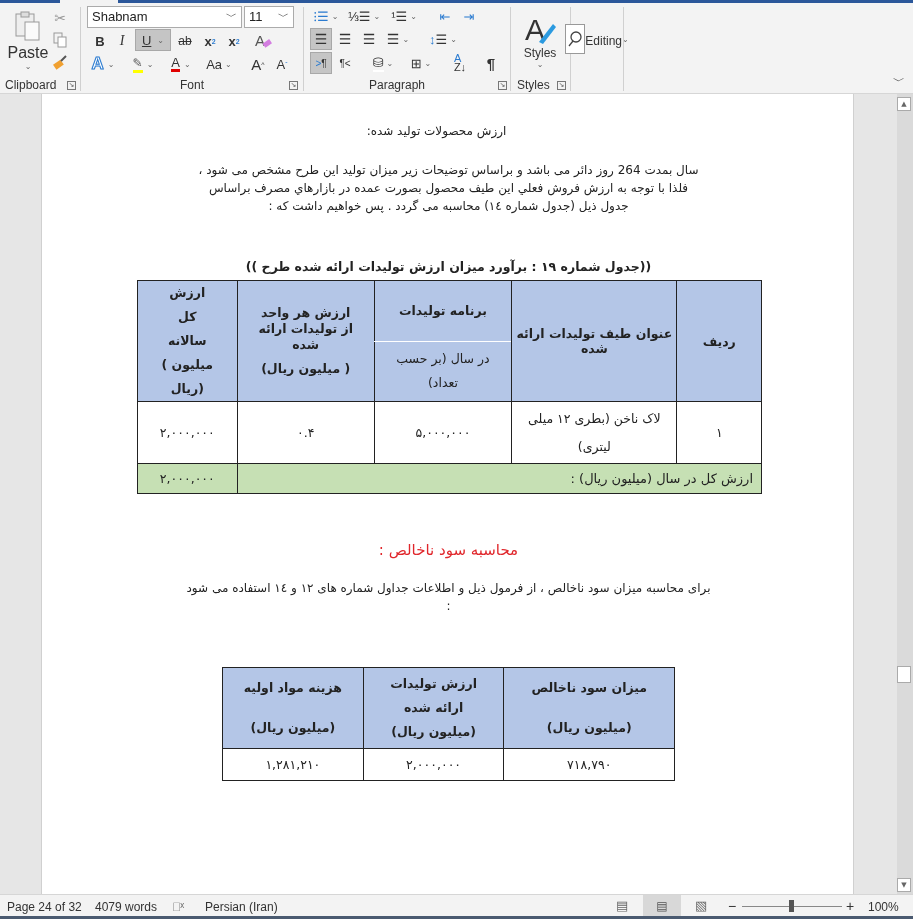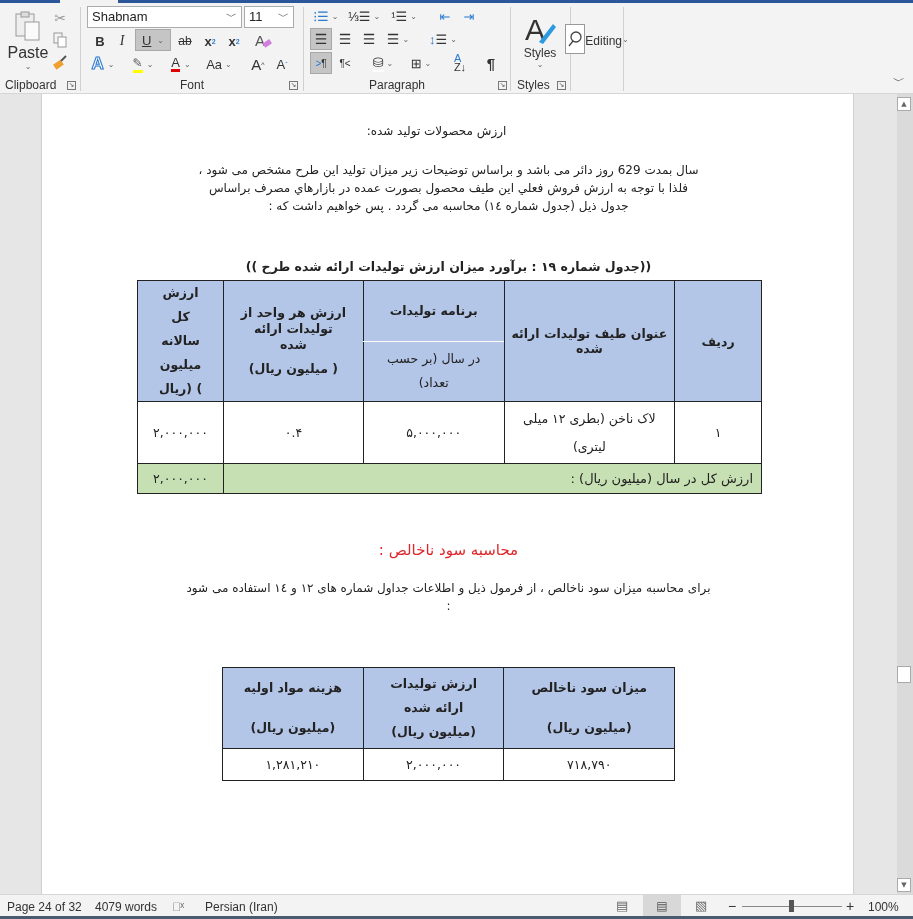--- a/index.html
+++ b/index.html
@@ -219,38 +219,38 @@
   <div class="sep" style="left:623px"></div>
   <div class="btn" style="left:890px;top:70px;width:18px;height:16px;font-size:12px;color:#555">
       <span>﹀</span>
     </div>
 </div>
 
 <div class="docarea">
   <div class="page">
     <div class="p" style="top:30px;left:-12px">ارزش محصولات تولید شده:</div>
     <div class="p" style="top:67px;line-height:18px">
-      <div>سال بمدت 629 روز دائر می باشد و براساس توضیحات زیر میزان تولید این طرح مشخص می شود ،</div>
+      <div>سال بمدت 264 روز دائر می باشد و براساس توضیحات زیر میزان تولید این طرح مشخص می شود ،</div>
       <div>فلذا با توجه به ارزش فروش فعلي اين طيف محصول بصورت عمده در بازارهاي مصرف براساس</div>
       <div>جدول ذیل (جدول شماره ۱٤) محاسبه می گردد . پس خواهیم داشت که :</div>
     </div>
     <div class="p" style="top:165px;font-weight:bold;font-size:12.5px">((جدول شماره ۱۹ : برآورد میزان ارزش تولیدات ارائه شده طرح ))</div>
 
     <table style="left:95px;top:186px;width:625px">
       <tbody>
           <tr style="height:52px">
         <th rowspan="2" style="width:87px">ردیف</th>
         <th rowspan="2" style="width:171px">عنوان طیف تولیدات  ارائه شده</th>
         <th style="width:141px;border-bottom:1px solid #fff">برنامه تولیدات</th>
         <th rowspan="2" style="width:140px;line-height:16px">
               <div style="padding:0 16px">ارزش هر واحد از تولیدات  ارائه شده</div>
               <div style="margin-top:8px">( میلیون ریال)</div>
             </th>
         <th rowspan="2" style="width:86px;line-height:24px">
-              <div style="padding:0 18px">ارزش کل سالانه</div>
+              <div style="padding:0 30px">ارزش کل سالانه</div>
               <div style="padding:0 20px">میلیون ) (ریال</div>
             </th>
       </tr>
       <tr style="height:52px">
         <th style="font-weight:normal;line-height:24px;padding:0 16px">در سال (بر حسب تعداد)</th>
       </tr>
       <tr style="height:62px">
         <td>۱</td>
         <td style="line-height:28px;padding:0 6px">لاک ناخن (بطری ۱۲ میلی لیتری)</td>
         <td>۵,۰۰۰,۰۰۰</td>

